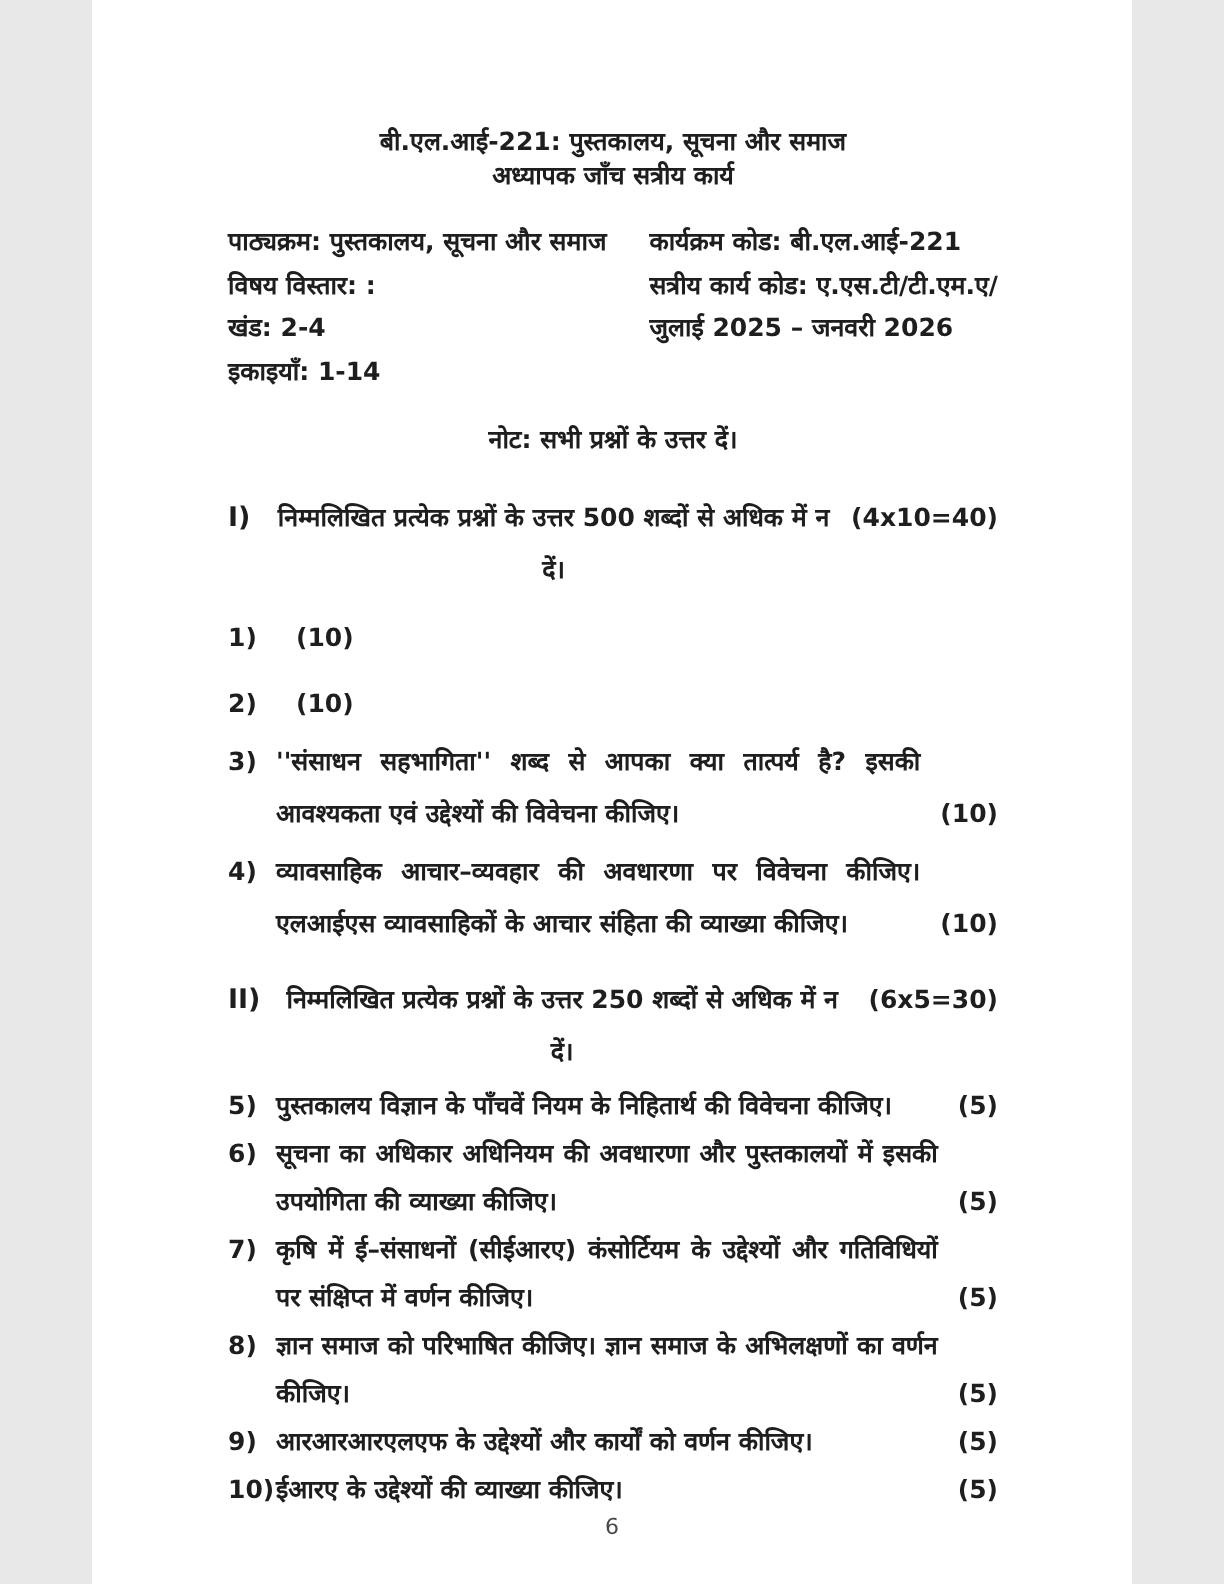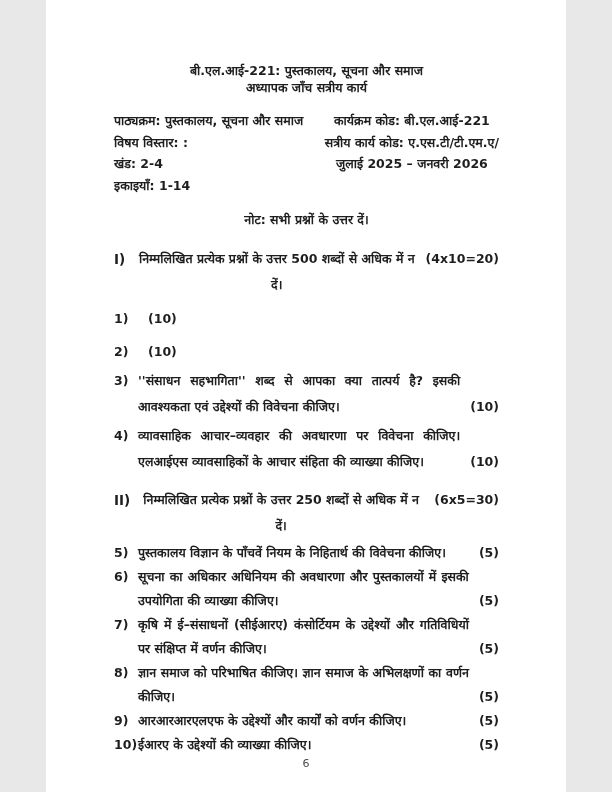--- a/index.html
+++ b/index.html
@@ -26,21 +26,21 @@
     line-height: 17px;
     font-size: 12.5px;
   }
   .meta-grid {
     display: flex;
     justify-content: space-between;
     margin-top: 14px;
     line-height: 21.5px;
   }
   .meta-col-left  { text-align: left; }
-  .meta-col-right { text-align: center; }
+  .meta-col-right { text-align: left; }
   .note-line {
     margin-top: 13px;
     line-height: 21px;
     text-align: center;
   }
   .section-heading {
     display: flex;
     margin-top: 16px;
     line-height: 26px;
     font-size: 13px;
@@ -115,21 +115,21 @@
       <div>जुलाई 2025 – जनवरी 2026</div>
     </div>
   </div>
 
   <div class="note-line">नोट: सभी प्रश्नों के उत्तर दें।</div>
 
   <div class="sec1">
     <div class="section-heading">
       <span class="sec-label">I)</span>
       <span class="sec-instruction">निम्मलिखित प्रत्येक प्रश्नों के उत्तर 500 शब्दों से अधिक में न दें।</span>
-      <span class="sec-marks">(4x10=20)</span>
+      <span class="sec-marks">(4x10=40)</span>
     </div>
 
     <div class="question q1">
       <span class="q-num">1)</span>
       <span class="q-marks">(10)</span>
     </div>
 
     <div class="question q2">
       <span class="q-num">2)</span>
       <span class="q-marks">(10)</span>

